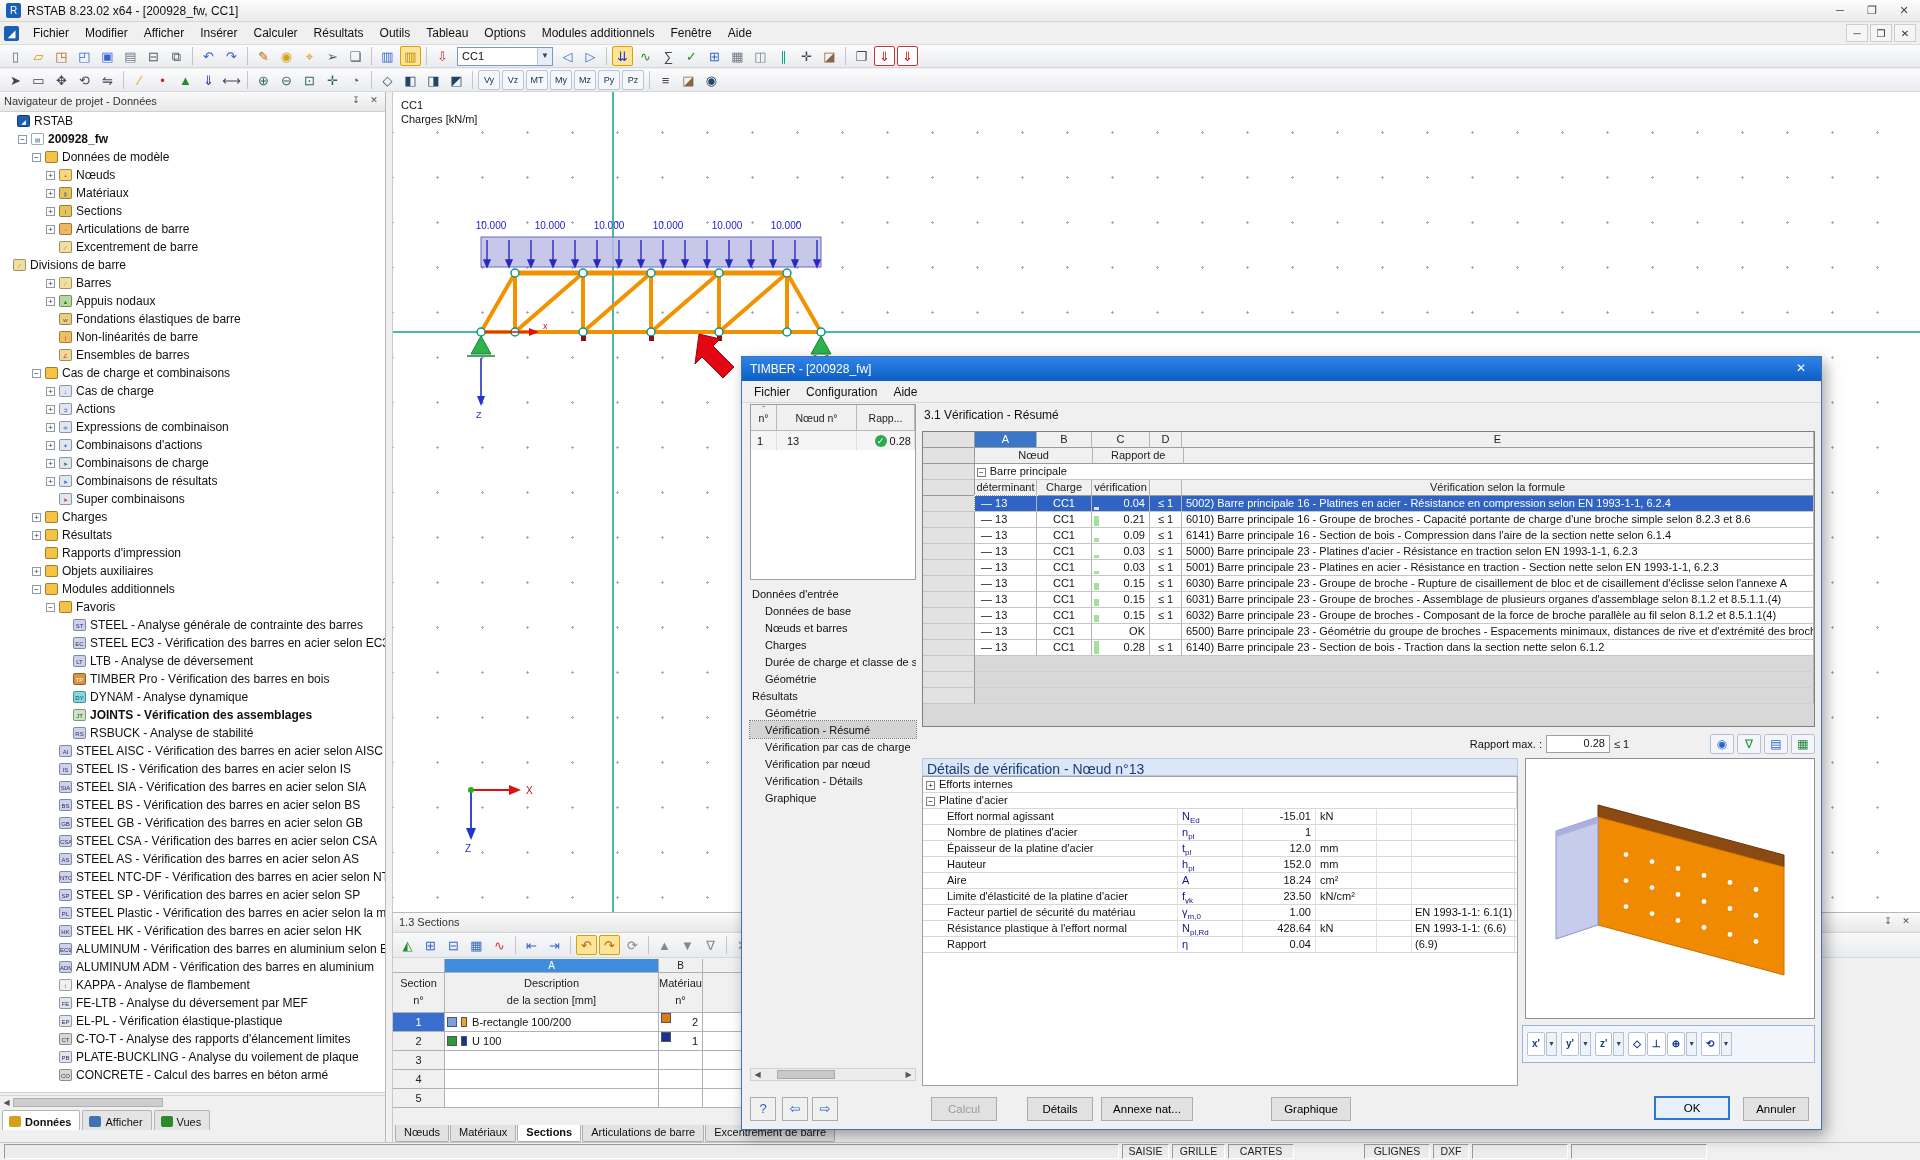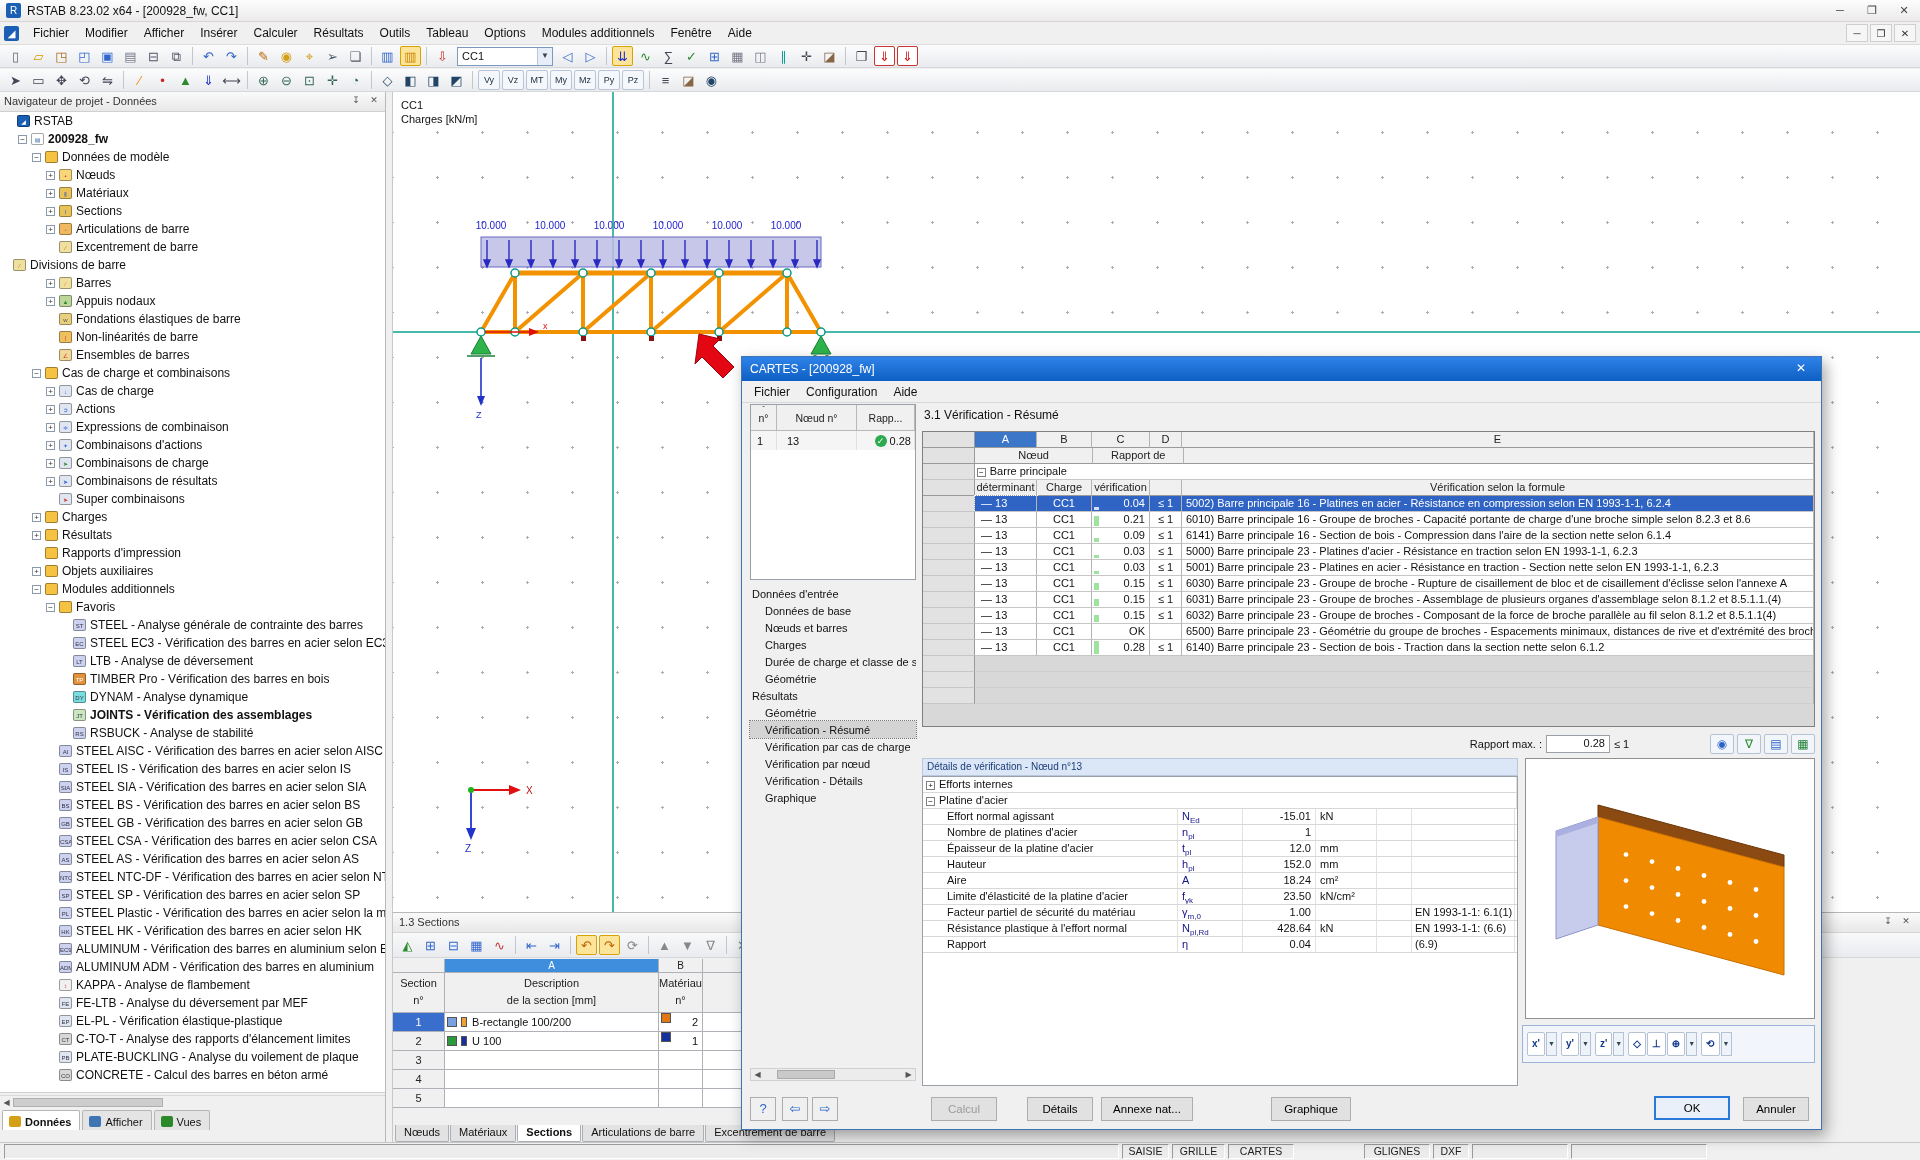--- a/index.html
+++ b/index.html
@@ -140,21 +140,21 @@
   .vsel { background:#2f63c4 !important; color:#fff; }
   .ratio-bar { position:absolute; left:2px; bottom:1px; width:5px; background:#9fe39f; }
   #rapport-row { position:absolute; left:180px; top:374px; width:893px; height:26px; display:flex;
     align-items:center; font-size:11px; }
   #rapport-value { width:64px; height:18px; background:#fff; border:1px solid #9aa0a8; text-align:right;
     padding:1px 4px; margin:0 4px; }
   .rap-ico { width:24px; height:20px; border:1px solid #b5c2d4; background:#f2f6fb; border-radius:2px;
     text-align:center; line-height:19px; font-size:12px; margin-left:3px; }
 
   #details-header { position:absolute; left:180px; top:401px; width:596px; height:18px; background:#dbe7f6;
-    color:#1b3c78; font-size:10px; padding:2px 4px; border:1px solid #b9c8dd; }
+    color:#1b3c78; font-size:14px; padding:2px 4px; border:1px solid #b9c8dd; }
   #details-table { position:absolute; left:180px; top:419px; width:596px; height:310px; background:#fff;
     border:1px solid #9aa0a8; overflow:hidden; }
   .drow { display:flex; height:16px; border-bottom:1px solid #d8d8d8; }
   .dcell { font-size:11px; overflow:hidden; white-space:nowrap; border-right:1px solid #e2e2e2; }
   .dsym { color:#14148c; }
   sub { font-size:8px; }
 
   #view3d { position:absolute; left:783px; top:401px; width:290px; height:261px; background:#fff;
     border:1px solid #909090; }
   #view3d-toolbar { position:absolute; left:780px; top:668px; width:293px; height:38px;
@@ -807,21 +807,21 @@
       <div class="status-seg" style="width: 66px;">CARTES</div>
       <div class="status-seg" style="width: 64px; margin-top: 31px;">SAISIE D'OB.</div>
       <div class="status-seg" style="width: 66px;">GLIGNES</div>
       <div class="status-seg" style="width: 36px;">DXF</div>
       <div class="status-seg" style="width: 96px;"></div>
       <div class="status-seg" style="width: 136px;"></div>
     </div>
 
   <div id="dialog">
     <div id="dlg-titlebar">
-      <span>CARTES - [200928_fw]</span>
+      <span>TIMBER - [200928_fw]</span>
       <div id="dlg-close">✕</div>
     </div>
     <div id="dlg-menubar">
         <div class="menu-item">Fichier</div>
         <div class="menu-item">Configuration</div>
         <div class="menu-item">Aide</div>
       </div>
 
     <div id="dlg-listbox">
         <div style="display: flex;">

